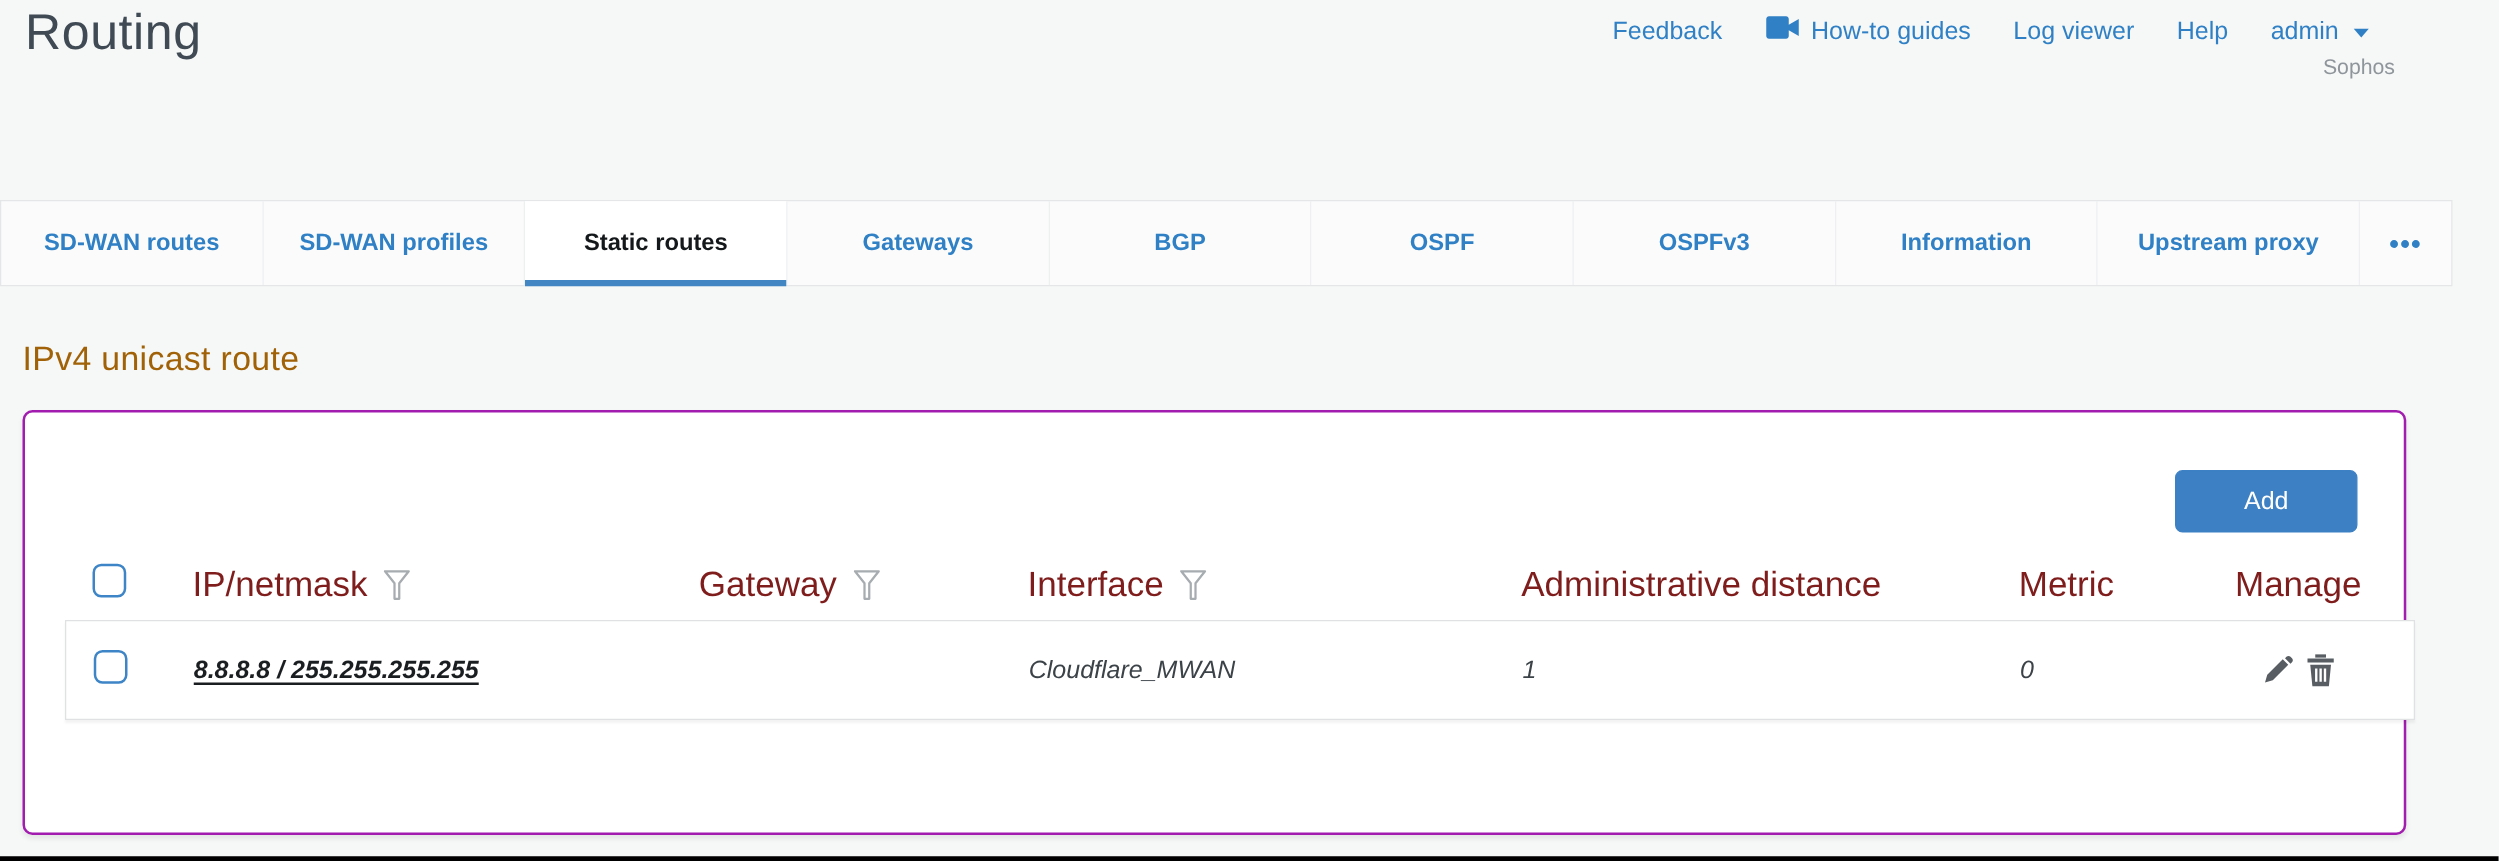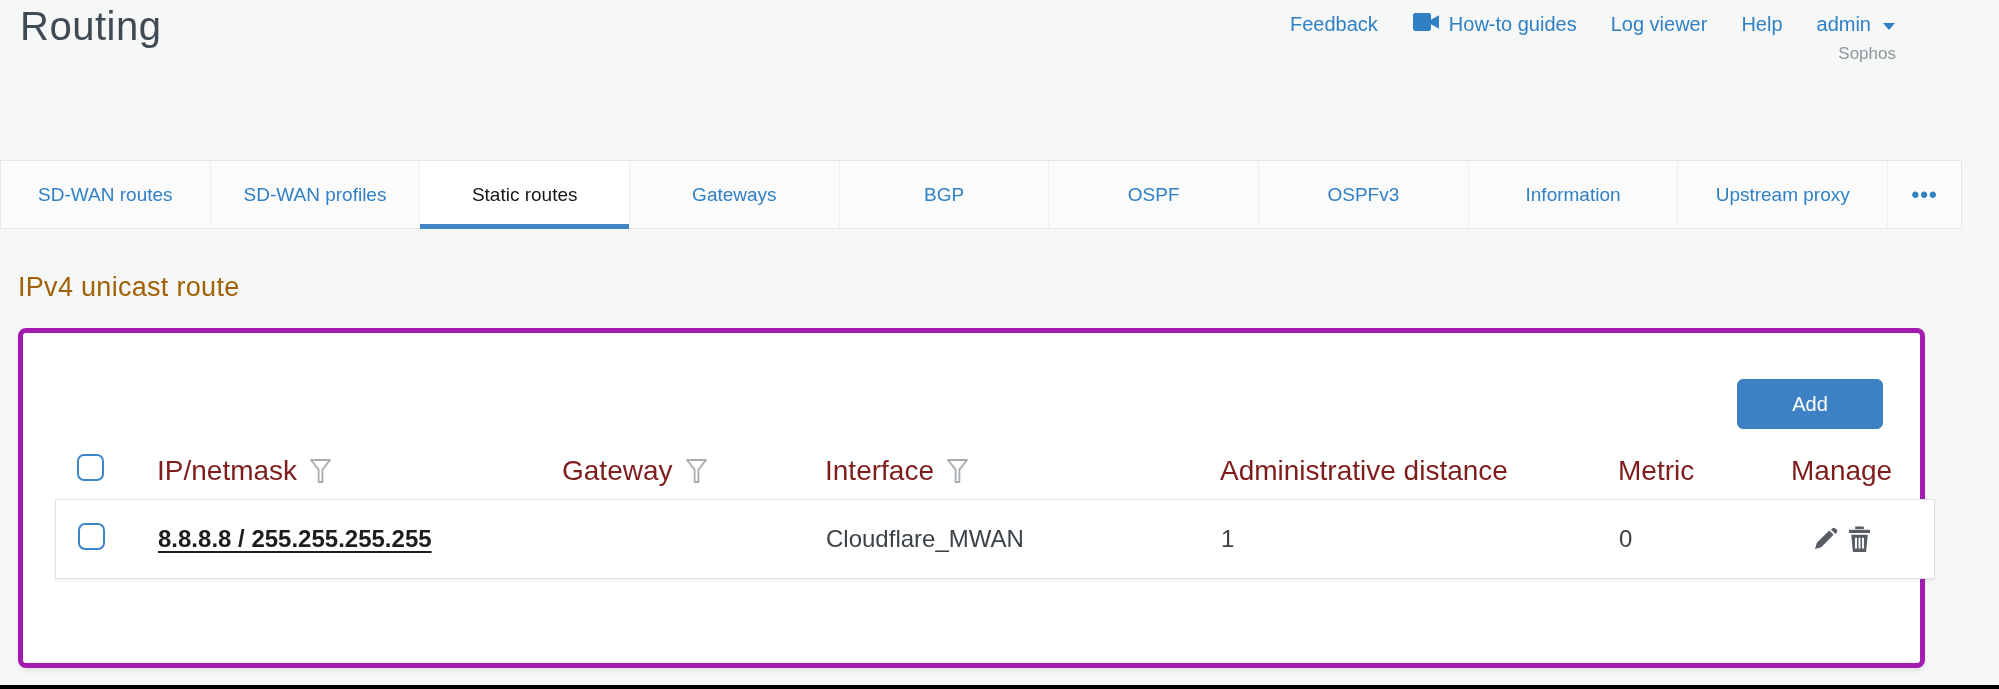--- a/index.html
+++ b/index.html
@@ -19,36 +19,36 @@
     font-size: 40px; font-weight: 400; color: #3f4a54;
     letter-spacing: 0.5px;
   }
   .toplinks {
     position: absolute; right: 66px; top: 12px;
     display: flex; align-items: center; gap: 34px;
     font-size: 20px; color: #2f80c5; font-weight: 500;
   }
   .toplink { display: inline-flex; align-items: center; gap: 9px; cursor: pointer; white-space: nowrap; }
   .brand {
-    position: absolute; right: 66px; top: 44px;
+    position: absolute; right: 46px; top: 44px;
     font-size: 17px; color: #8f969b; text-align: right;
   }
   .caret-down { display: inline-block; margin-left: 2px; }
 
   
   .tabbar {
     height: 69px; width: 1962px;
     background: #fbfbfc;
     border: 1px solid #e4e6e7;
     display: flex; align-items: stretch;
   }
   .tab {
     flex: 1 1 0;
     display: flex; align-items: center; justify-content: center;
-    font-size: 19px; font-weight: 400; color: #2f80c5;
+    font-size: 19px; font-weight: 700; color: #2f80c5;
     border-right: 1px solid #eeeff0;
     position: relative; cursor: pointer;
     background: transparent;
   }
   .tab.active { background: #ffffff; color: #15181a; }
   .tab.active::after {
     content: ""; position: absolute; left: 0; right: 0; bottom: -1px;
     height: 5px; background: #4286c3;
   }
   .tab-overflow {
@@ -62,21 +62,21 @@
   .section-title {
     margin: 43px 0 0 18px;
     font-size: 27px; font-weight: 400; color: #a16207;
     letter-spacing: 0.3px;
   }
 
   .card {
     margin: 25px 0 0 18px;
     width: 1907px; height: 340px;
     background: #ffffff;
-    border: 5px solid #a21caf;
+    border: 2px solid #a21caf;
     border-radius: 8px;
     box-shadow: 0 3px 4px rgba(0,0,0,0.07);
     position: relative;
   }
 
   
   .card-toolbar {
     display: flex; justify-content: flex-end; align-items: center;
     gap: 8px; padding: 46px 37px 0 0;
   }
@@ -101,21 +101,21 @@
     align-items: center;
   }
   .tbl-head { height: 44px; font-size: 28px; color: #7f1d1d; }
   .th { display: flex; align-items: center; gap: 12px; }
   .tbl-row {
     margin-top: 6px;
     min-height: 80px;
     border: 1px solid #dfe1e2;
     background: #ffffff;
     box-shadow: 0 2px 2px rgba(0,0,0,0.05);
-    font-size: 24px; color: #3c4348;
+    font-size: 20px; color: #3c4348; font-style: italic;
   }
   .cell-check { padding-left: 22px; }
   .checkbox {
     display: inline-block; width: 27px; height: 27px;
     border: 2.5px solid #3d85c6; border-radius: 7px;
     background: #ffffff; cursor: pointer;
   }
   .route-link {
     color: #1b1e20; font-weight: 600; text-decoration: underline;
     text-underline-offset: 4px; cursor: pointer;

